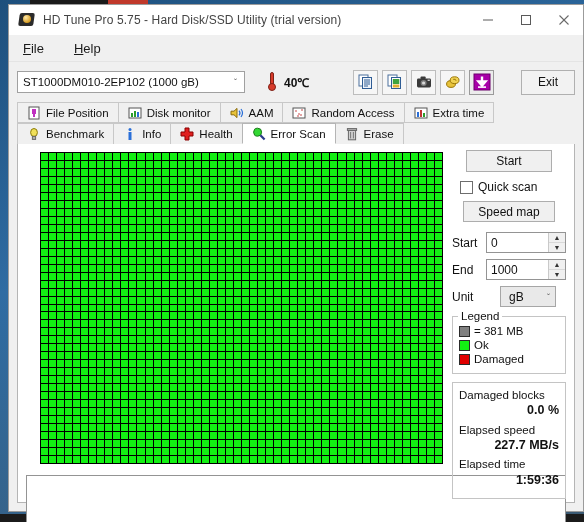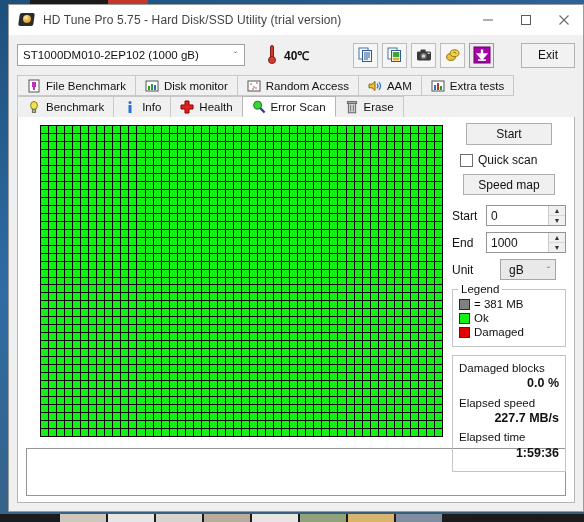--- a/index.html
+++ b/index.html
@@ -449,20 +449,24 @@
       </div>
       <div class="wbtn">
         <svg width="12" height="12" viewBox="0 0 12 12">
             <line x1="1.5" y1="1.5" x2="10.5" y2="10.5" stroke="#6a6a6a" stroke-width="1.1"></line>
             <line x1="10.5" y1="1.5" x2="1.5" y2="10.5" stroke="#6a6a6a" stroke-width="1.1"></line>
           </svg>
       </div>
     </div>
   </div>
 
+  <div id="menubar">
+    <div class="menu-item"><u>F</u><span>ile</span></div>
+    <div class="menu-item"><u>H</u><span>elp</span></div>
+  </div>
 
   <div id="toolbar">
     <div id="drive-select">
       <span>ST1000DM010-2EP102 (1000 gB)</span>
       <span class="chev">ˇ</span>
     </div>
 
     <div id="temp-wrap">
       <div id="thermo">
         <div class="stem"></div>
@@ -521,66 +525,66 @@
   <div id="tabs-area">
     <div class="tabrow row1">
       <div class="tab">
         <span class="tab-ico">
           <svg width="14" height="14" viewBox="0 0 14 14">
               <rect x="2" y="1" width="10" height="12" fill="#fff" stroke="#555"></rect>
               <rect x="5" y="3" width="4" height="5" fill="#c030c0"></rect>
               <rect x="6" y="8" width="2" height="3" fill="#c030c0"></rect>
             </svg>
         </span>
-        <span>File Benchmark</span>
+        <span>File Position</span>
       </div>
       <div class="tab">
         <span class="tab-ico">
           <svg width="14" height="14" viewBox="0 0 14 14">
               <rect x="1" y="2" width="12" height="10" fill="#fff" stroke="#555"></rect>
               <rect x="3" y="7" width="2" height="4" fill="#2a9d2a"></rect>
               <rect x="6" y="5" width="2" height="6" fill="#2a9d2a"></rect>
               <rect x="9" y="6" width="2" height="5" fill="#2a6fd8"></rect>
             </svg>
         </span>
         <span>Disk monitor</span>
+      </div>
+      <div class="tab">
+        <span class="tab-ico">
+          <svg width="14" height="14" viewBox="0 0 14 14">
+              <path d="M1 5.2 L4 5.2 L7 2.4 L7 11.6 L4 8.8 L1 8.8 Z" fill="#e8c33a" stroke="#8a6a08"></path>
+              <path d="M9 4.6 q2 2.4 0 4.8" stroke="#2a6fd8" fill="none" stroke-width="1.2"></path>
+              <path d="M11 3 q3 4 0 8" stroke="#2a6fd8" fill="none" stroke-width="1.2"></path>
+            </svg>
+        </span>
+        <span>AAM</span>
       </div>
       <div class="tab">
         <span class="tab-ico">
           <svg width="14" height="14" viewBox="0 0 14 14">
               <rect x="1" y="2" width="12" height="10" fill="#fff" stroke="#555"></rect>
               <circle cx="4" cy="5" r="0.8" fill="#c03030"></circle>
               <circle cx="7" cy="8" r="0.8" fill="#c03030"></circle>
               <circle cx="10" cy="4" r="0.8" fill="#c03030"></circle>
               <circle cx="6" cy="10" r="0.8" fill="#c03030"></circle>
               <circle cx="9" cy="9" r="0.8" fill="#c03030"></circle>
             </svg>
         </span>
         <span>Random Access</span>
       </div>
       <div class="tab">
         <span class="tab-ico">
           <svg width="14" height="14" viewBox="0 0 14 14">
-              <path d="M1 5.2 L4 5.2 L7 2.4 L7 11.6 L4 8.8 L1 8.8 Z" fill="#e8c33a" stroke="#8a6a08"></path>
-              <path d="M9 4.6 q2 2.4 0 4.8" stroke="#2a6fd8" fill="none" stroke-width="1.2"></path>
-              <path d="M11 3 q3 4 0 8" stroke="#2a6fd8" fill="none" stroke-width="1.2"></path>
-            </svg>
-        </span>
-        <span>AAM</span>
-      </div>
-      <div class="tab">
-        <span class="tab-ico">
-          <svg width="14" height="14" viewBox="0 0 14 14">
               <rect x="1" y="2" width="12" height="10" fill="#fff" stroke="#555"></rect>
               <rect x="3" y="6" width="2" height="5" fill="#2a6fd8"></rect>
               <rect x="6" y="4" width="2" height="7" fill="#c03030"></rect>
               <rect x="9" y="7" width="2" height="4" fill="#2a9d2a"></rect>
             </svg>
         </span>
-        <span>Extra tests</span>
+        <span>Extra time</span>
       </div>
     </div>
     <div class="tabrow row2">
       <div class="tab">
         <span class="tab-ico">
           <svg width="14" height="14" viewBox="0 0 14 14">
               <ellipse cx="7" cy="5.5" rx="3.4" ry="4" fill="#f0e05a" stroke="#8a7a08"></ellipse>
               <rect x="5.4" y="9.4" width="3.2" height="3" fill="#b0b0b0" stroke="#6a6a6a"></rect>
             </svg>
         </span>

